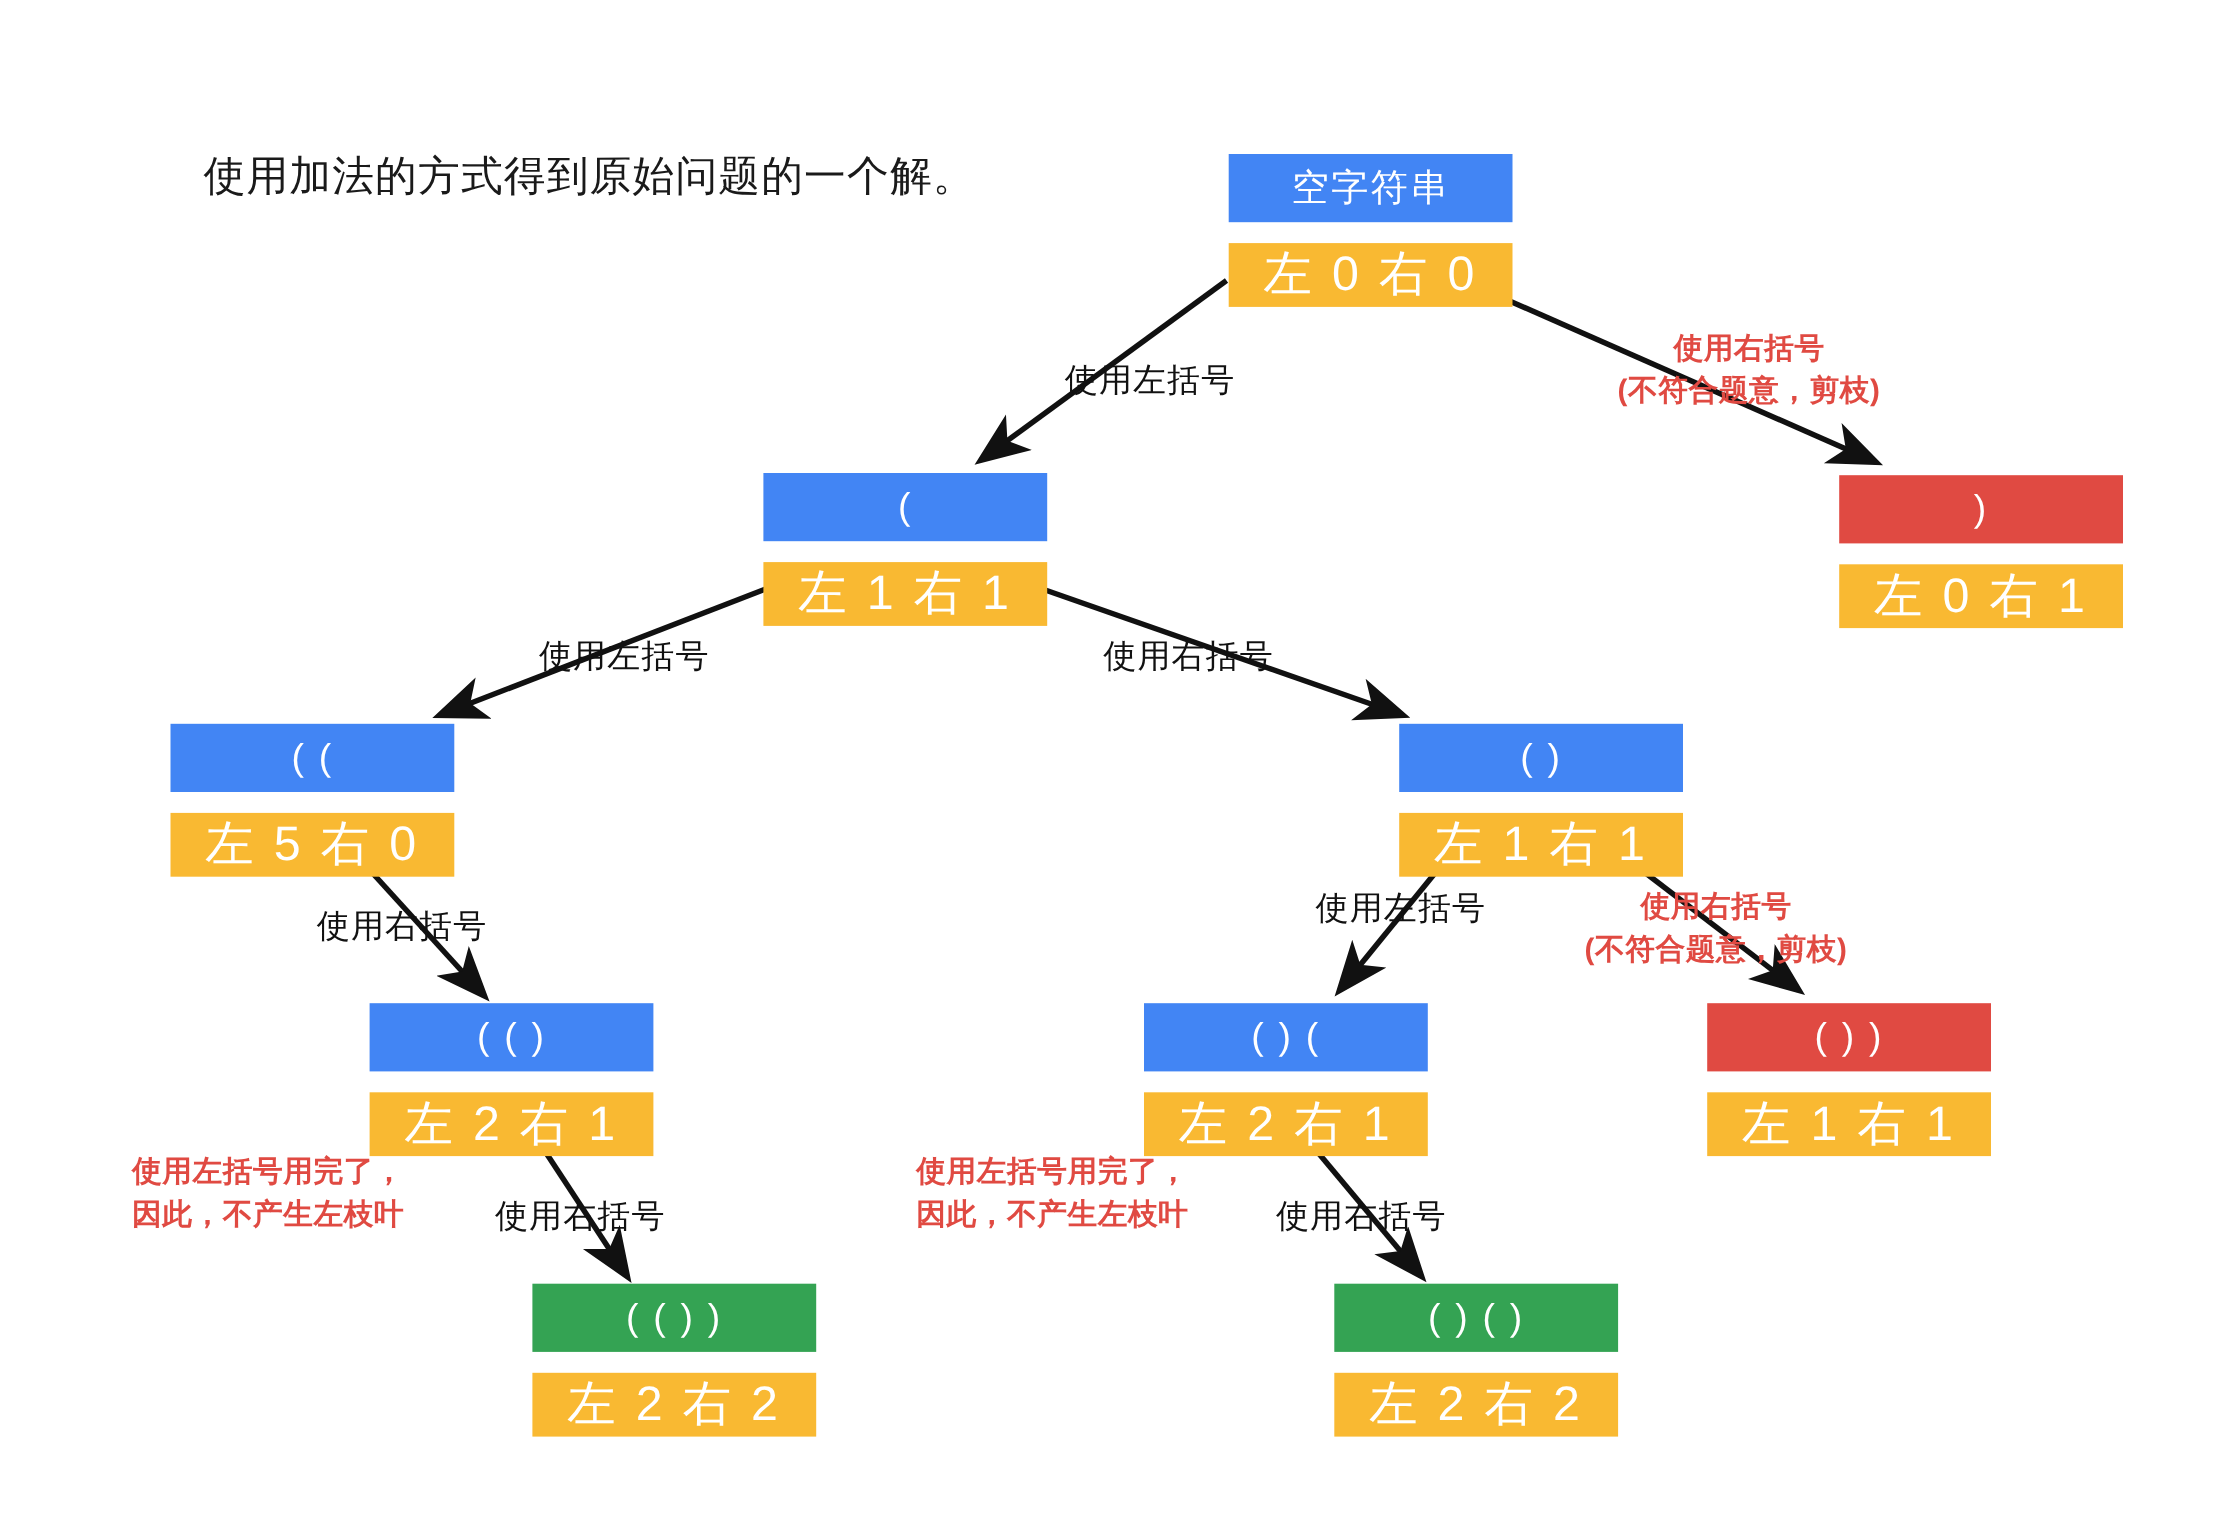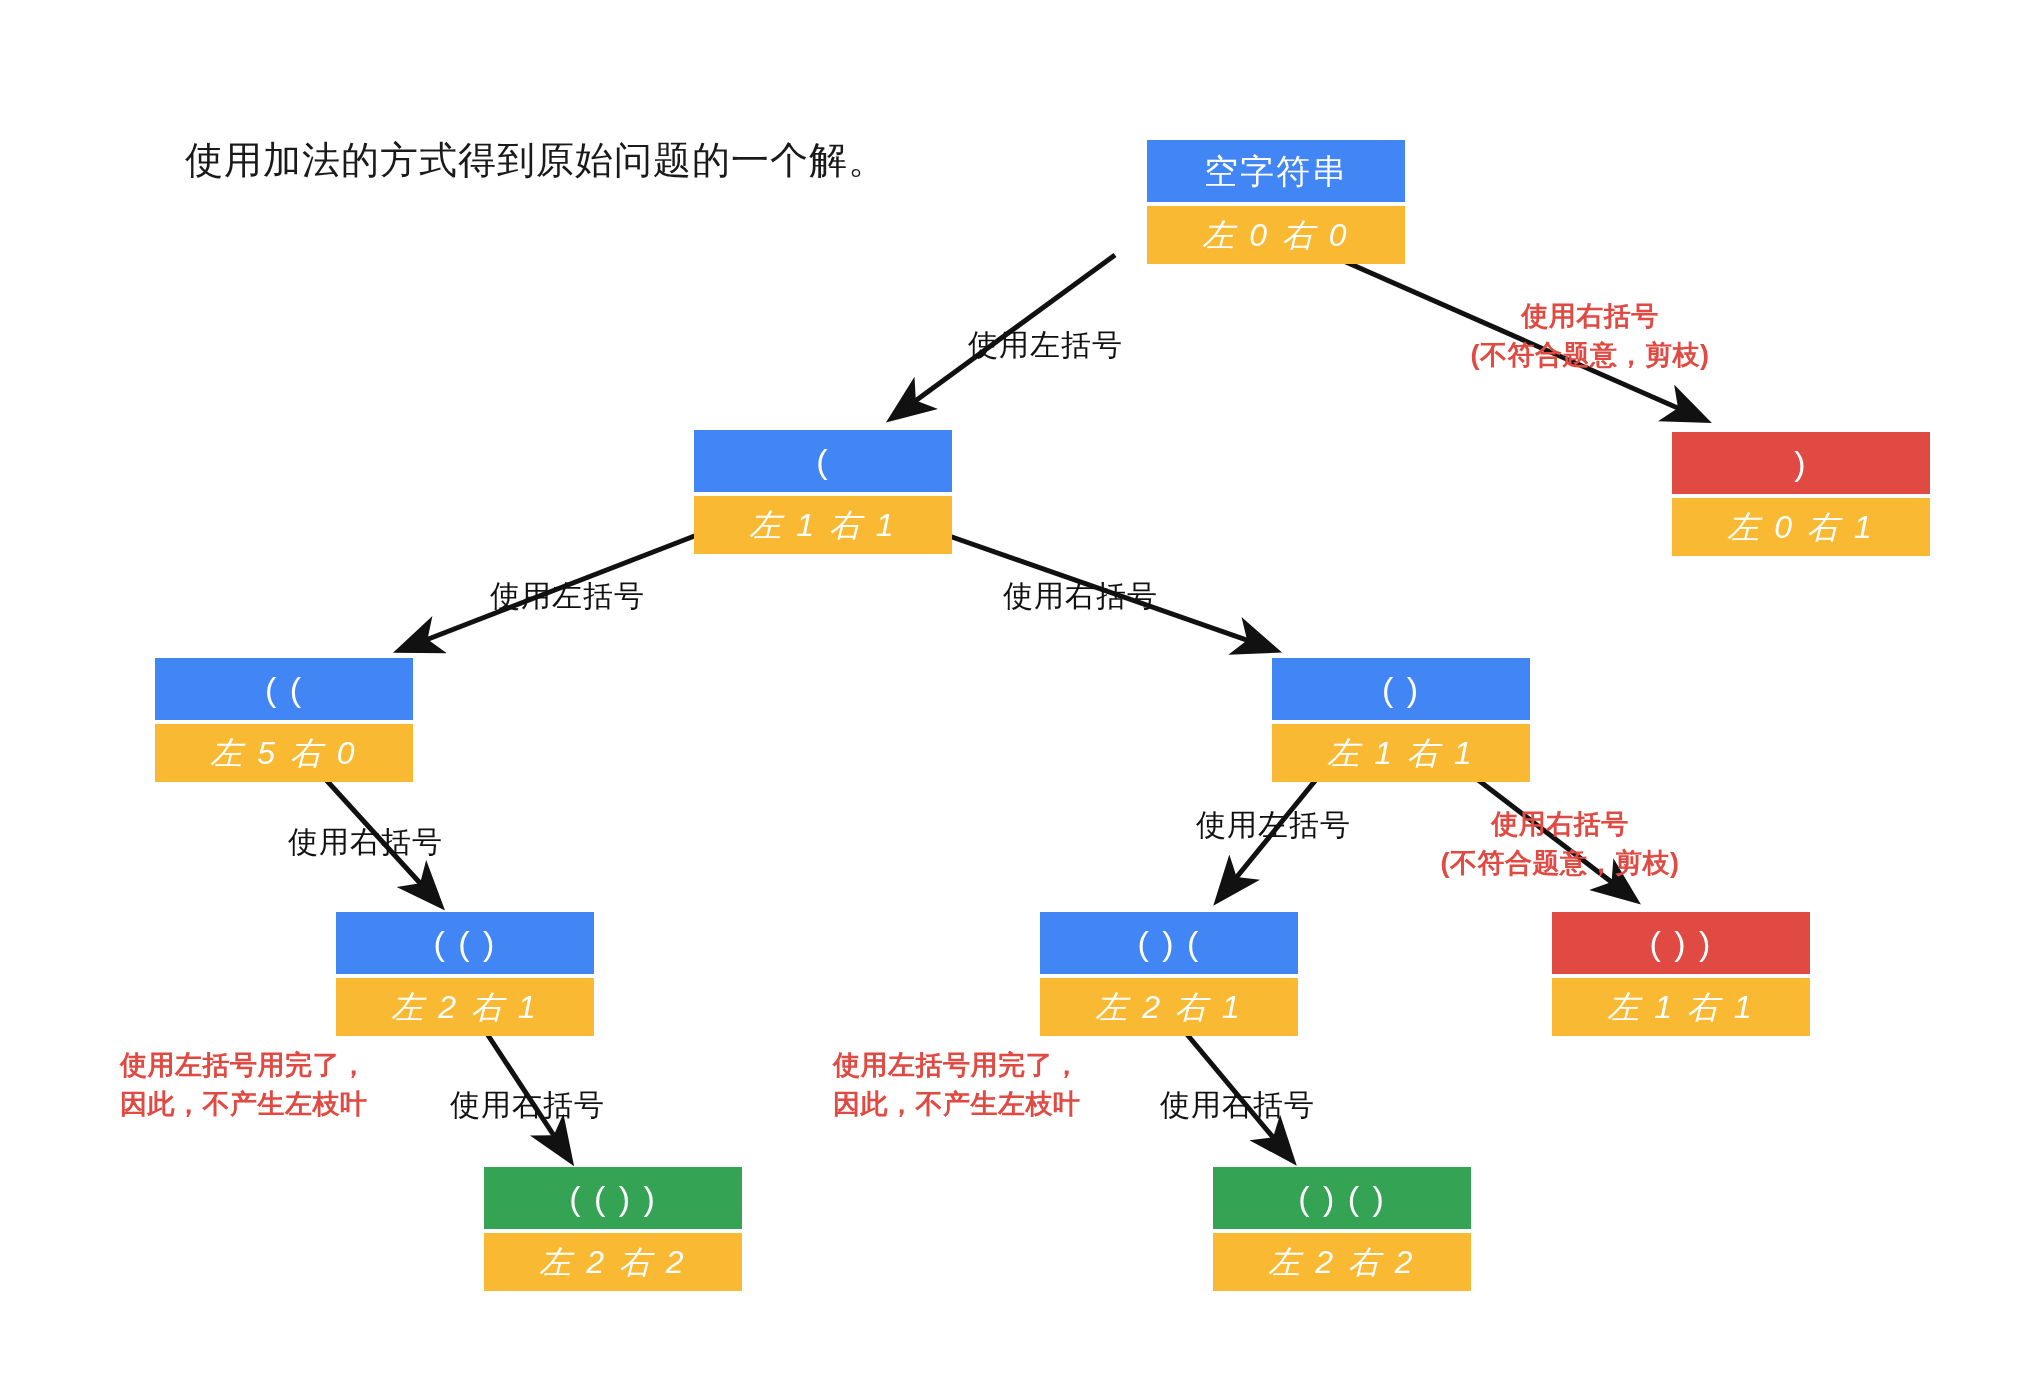--- a/index.html
+++ b/index.html
@@ -38,26 +38,25 @@
     color: #ffffff;
     font-size: 34px;
     letter-spacing: 2px;
     box-sizing: border-box;
   }
   .node .bottom {
     height: 58px;
     line-height: 58px;
     text-align: center;
     color: #ffffff;
-    font-size: 32px;
+    font-size: 44px;
     letter-spacing: 3px;
     background: #F9B932;
-    margin-top: 4px;
+    margin-top: 19px;
     box-sizing: border-box;
-    font-style: italic;
   }
   .top.blue  { background: #4285F4; }
   .top.red   { background: #E04A42; }
   .top.green { background: #34A353; }
 
   
   .elabel {
     position: absolute;
     font-size: 30px;
     color: #111111;
@@ -109,21 +108,21 @@
 
     <line x1="1452" y1="760" x2="1635" y2="900" stroke="#111111" stroke-width="5" marker-end="url(#ah)"></line>
 
     <line x1="478" y1="1020" x2="570" y2="1160" stroke="#111111" stroke-width="5" marker-end="url(#ah)"></line>
 
     <line x1="1175" y1="1020" x2="1292" y2="1160" stroke="#111111" stroke-width="5" marker-end="url(#ah)"></line>
   </svg>
 
   <div class="title" style="left:185px; top:135px;">使用加法的方式得到原始问题的一个解。</div>
 
-  <div class="node" style="left:1147px; top:140px;">
+  <div class="node" style="left:1117px; top:140px;">
     <div class="top blue">空字符串</div>
     <div class="bottom">左 0 右 0</div>
   </div>
 
   <div class="node" style="left:694px; top:430px;">
     <div class="top blue">(</div>
     <div class="bottom">左 1 右 1</div>
   </div>
 
   <div class="node" style="left:1672px; top:432px;">

